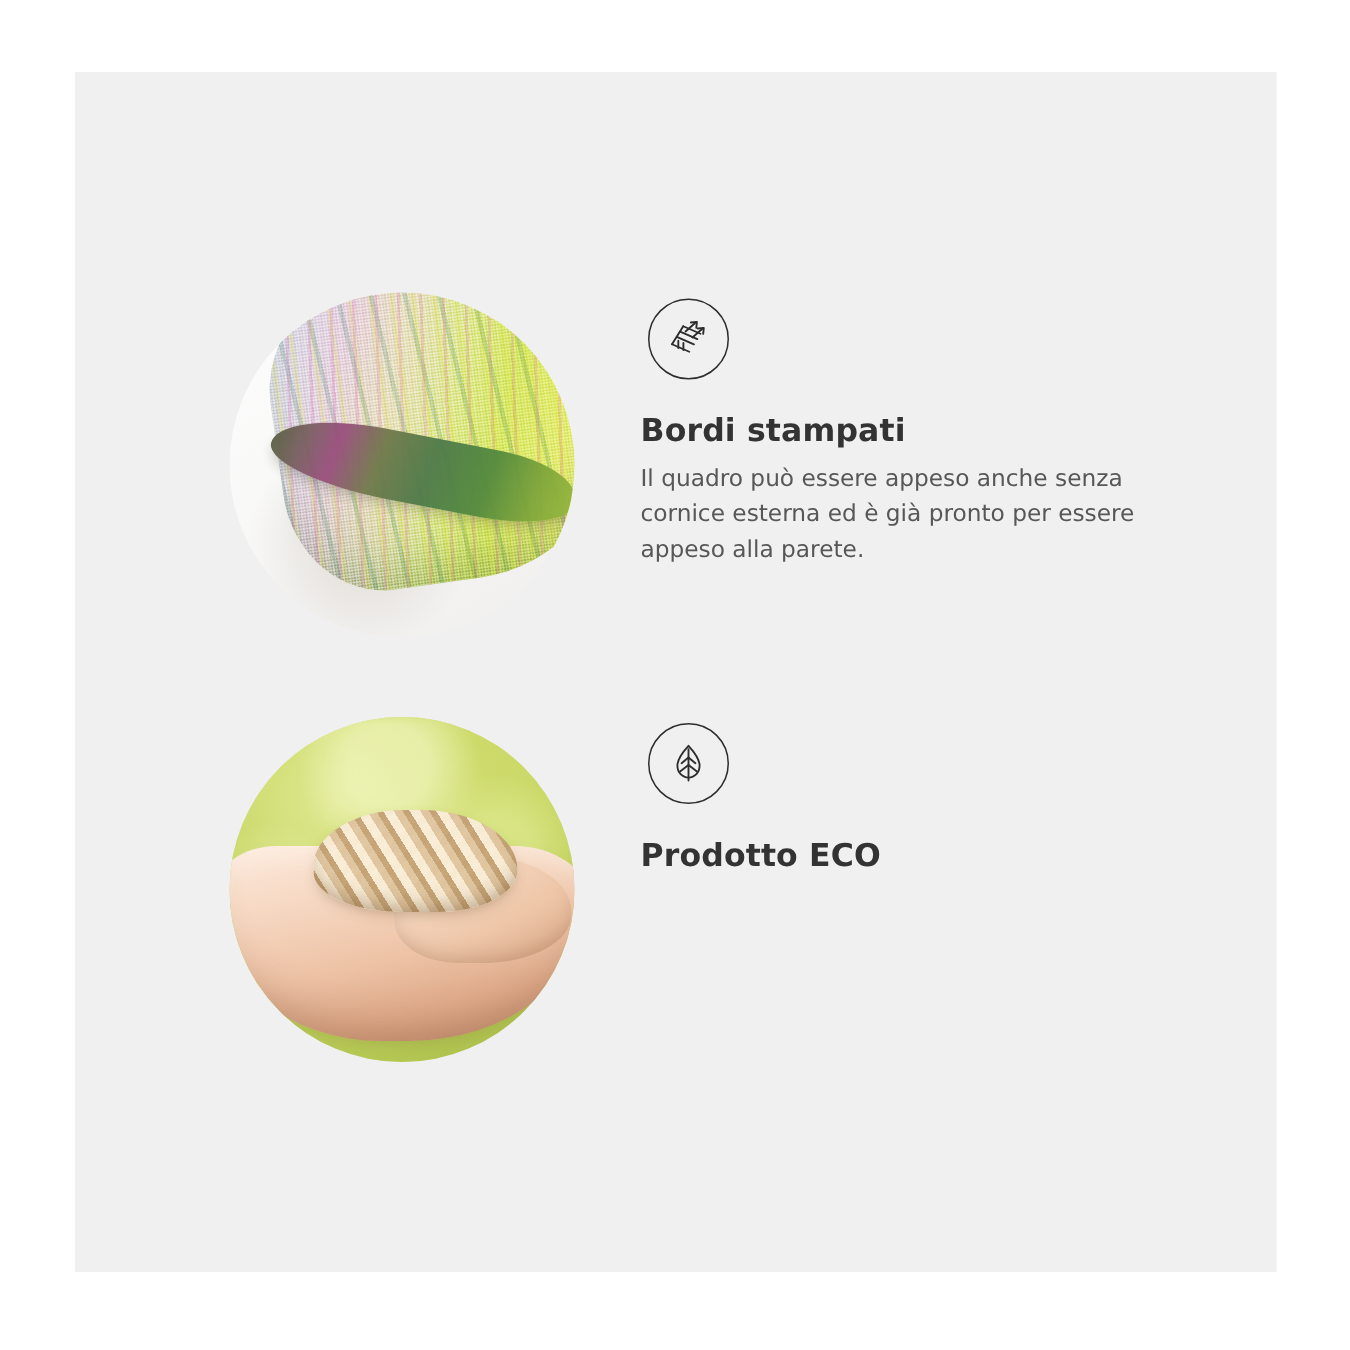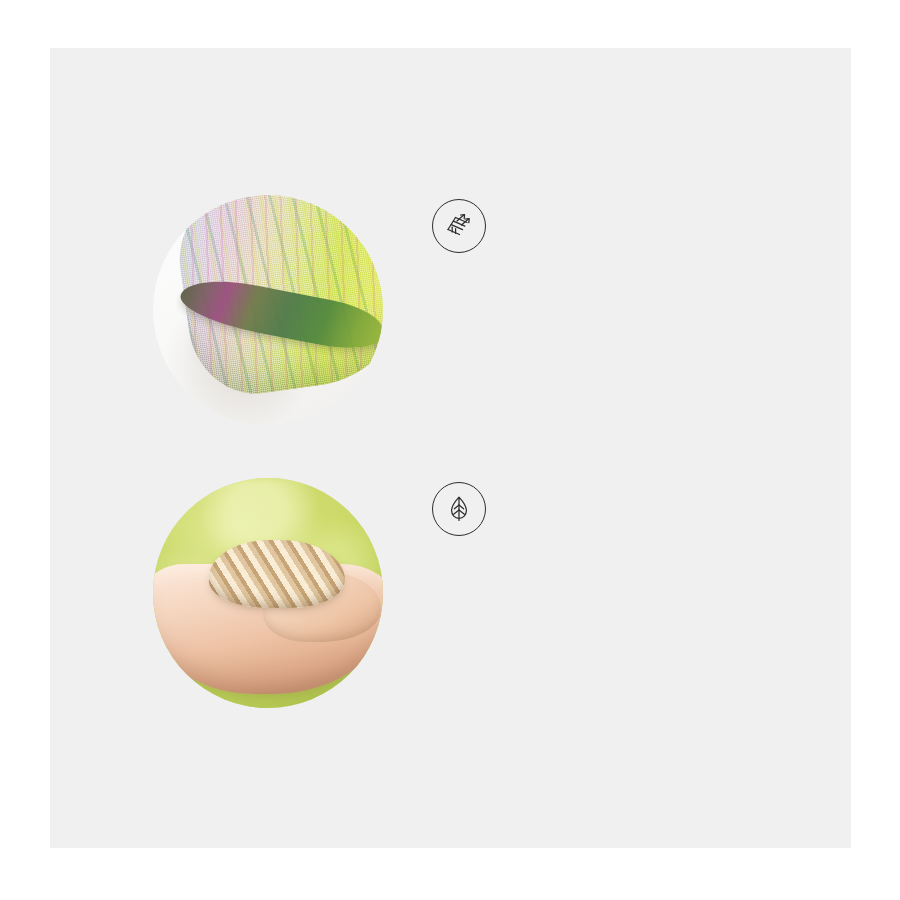--- a/index.html
+++ b/index.html
@@ -290,20 +290,22 @@
             <path d="M7.2 13.6 L18.6 18.6"></path>
             <path d="M9.4 10.1 L20.9 15.1"></path>
             <path d="M8.2 16.2 L8.2 21.0"></path>
             <path d="M11.6 17.7 L11.6 22.4"></path>
             <path d="M13.0 10.0 L20.0 3.8"></path>
             <path d="M16.6 4.0 L20.6 3.6 L20.2 7.6"></path>
             <path d="M17.6 14.0 L24.6 7.8"></path>
             <path d="M21.2 8.0 L25.2 7.6 L24.8 11.6"></path>
           </svg>
         </div>
+        <h3 class="feature-title">Bordi stampati</h3>
+        <p class="feature-desc">Il quadro può essere appeso anche senza cornice esterna ed è già pronto per essere appeso alla parete.</p>
       </div>
     </div>
 
     <div class="feature feature-2">
 
       <div class="photo-circle">
         <div class="photo-eco">
           <div class="hands"></div>
           <div class="chips"></div>
         </div>
@@ -314,17 +316,18 @@
           <svg width="30" height="30" viewBox="0 0 30 30" fill="none" stroke="#2d2d2d" stroke-width="1.25" stroke-linecap="round" stroke-linejoin="round">
             <path d="M15 3.2 C19.6 8.2 22.4 12.2 22.4 16.4 C22.4 21.0 19.1 24.4 15 24.4
                      C10.9 24.4 7.6 21.0 7.6 16.4 C7.6 12.2 10.4 8.2 15 3.2 Z"></path>
             <path d="M15 5.4 L15 26.4"></path>
             <path d="M15 11.0 L10.4 14.8"></path>
             <path d="M15 11.0 L19.6 14.8"></path>
             <path d="M15 16.0 L9.6 20.2"></path>
             <path d="M15 16.0 L20.4 20.2"></path>
           </svg>
         </div>
+        <h3 class="feature-title">Prodotto ECO</h3>
       </div>
     </div>
 
   </div>
 </div>
 
 </body></html>

